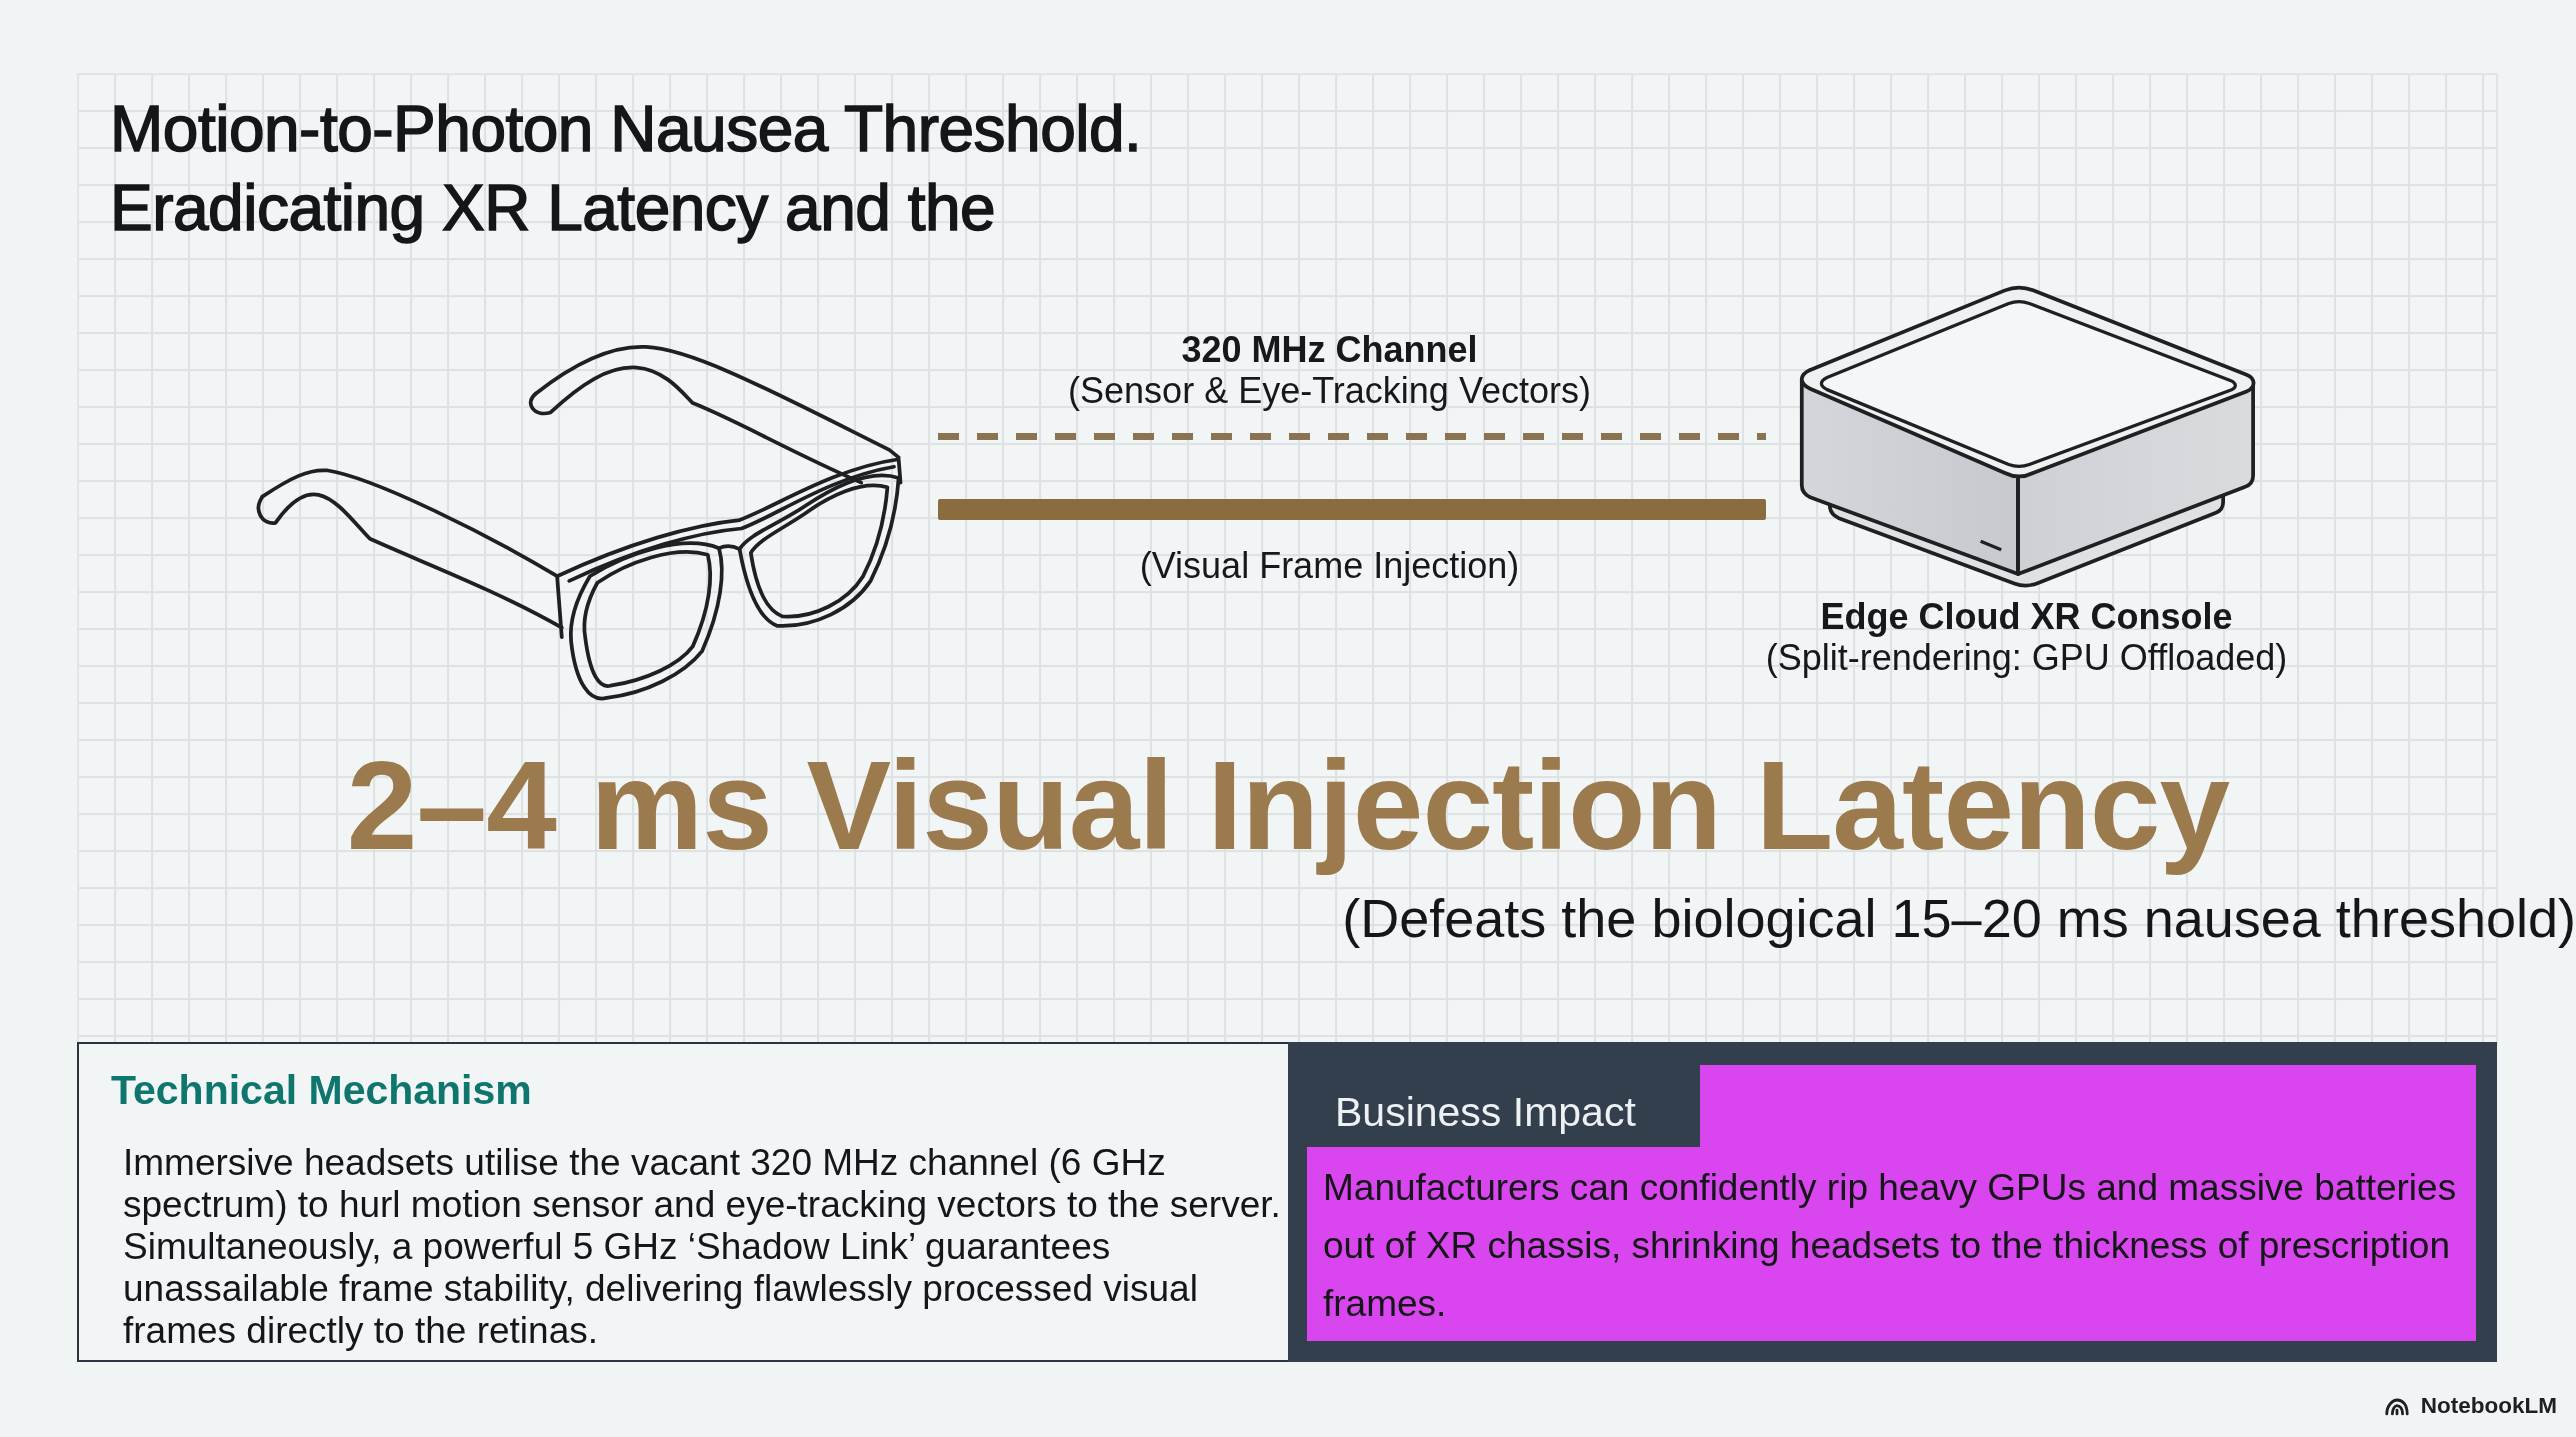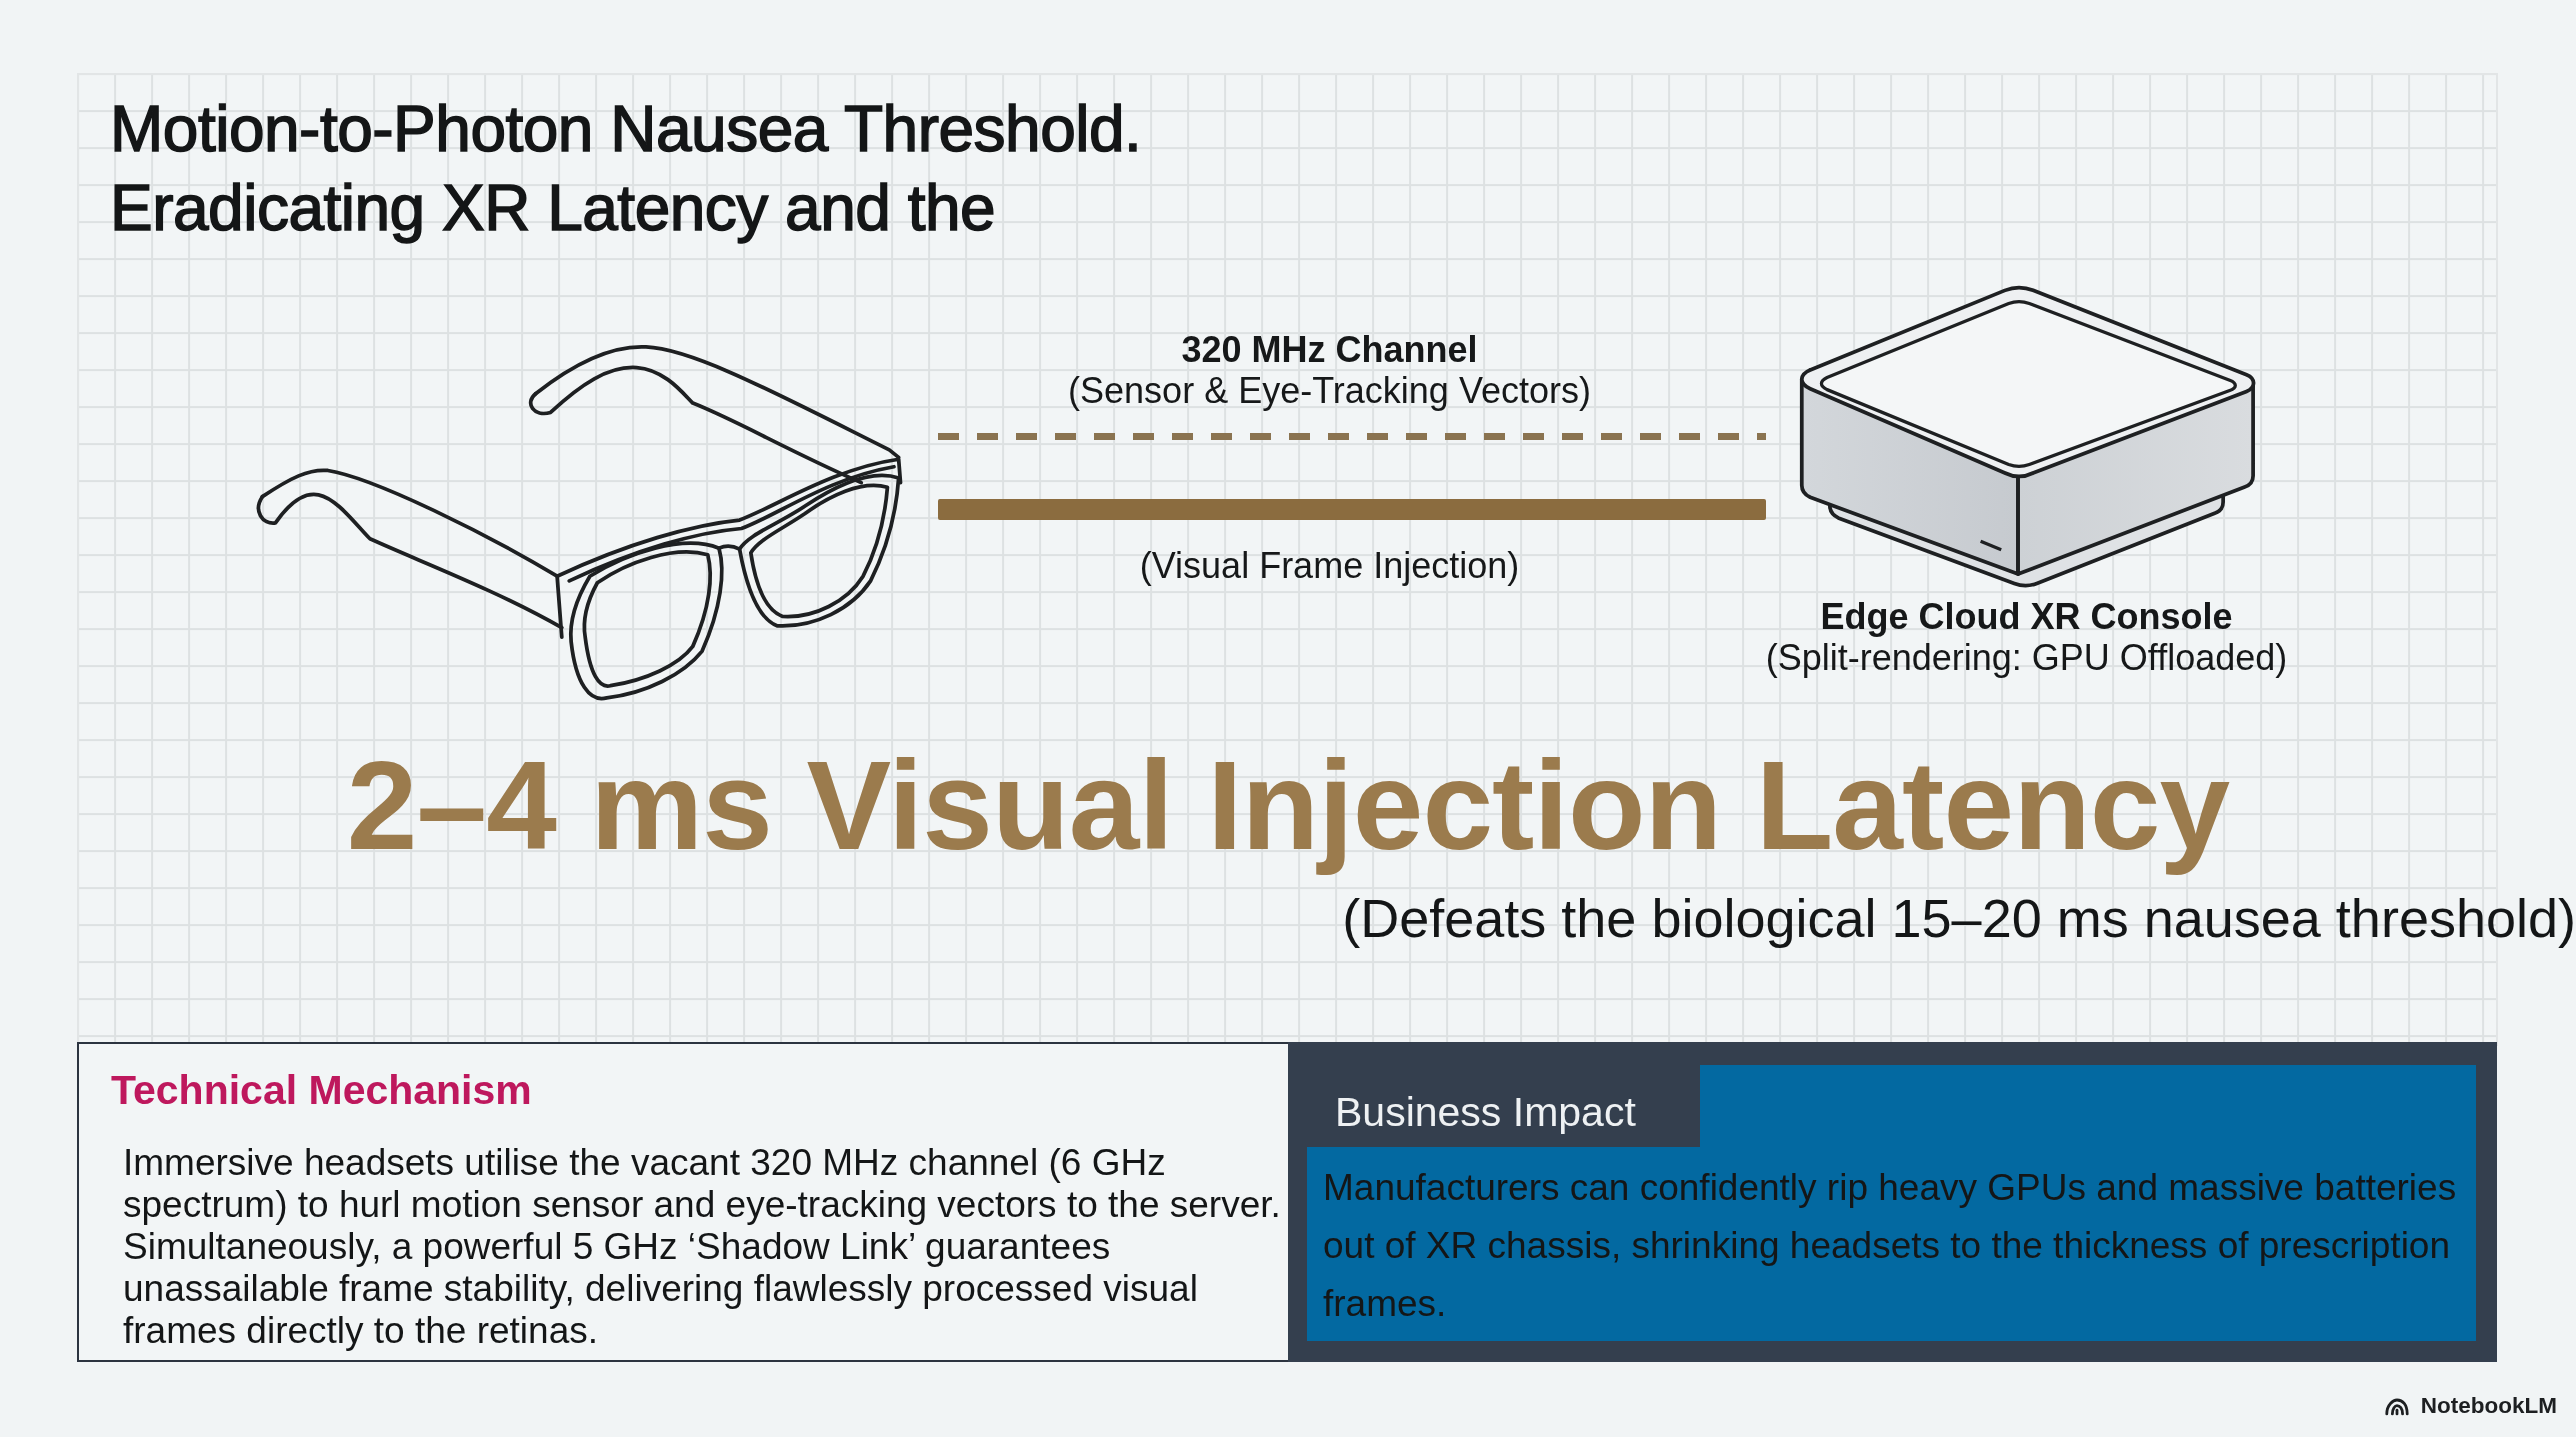--- a/index.html
+++ b/index.html
@@ -14,24 +14,24 @@
   .title span{display:block;}
   .lbl{position:absolute;text-align:center;color:#161819;}
   .lbl .b{font-weight:700;font-size:36px;line-height:41px;}
   .lbl .n{font-size:36px;line-height:41px;}
   .dash{position:absolute;left:938px;top:433px;width:828px;height:6.6px;
     background-image:linear-gradient(to right,#8a7350 0,#8a7350 20.6px,transparent 20.6px,transparent 39px);background-size:39px 6.6px;}
   .bar{position:absolute;left:938px;top:499px;width:828px;height:20.6px;background:#8b6c3f;border-radius:1.9px;}
   .big{position:absolute;left:0;width:2576px;top:730px;text-align:center;font-size:127px;font-weight:700;color:#9b7b4d;letter-spacing:-0.9px;line-height:150px;}
   .sub{position:absolute;left:0;width:2576px;top:885px;text-align:right;font-size:54px;color:#141617;line-height:66px;}
   .box-left{position:absolute;left:77px;top:1042px;width:1212px;height:320px;background:#f2f5f6;border:2.8px solid #2c3440;border-right:none;box-sizing:border-box;}
-  .box-left h3{margin:0;position:absolute;left:32px;top:22.5px;font-size:41px;font-weight:700;color:#be185d;}
+  .box-left h3{margin:0;position:absolute;left:32px;top:22.5px;font-size:41px;font-weight:700;color:#0f766e;}
   .box-left p{margin:12px;position:absolute;left:32px;top:86px;width:1161px;font-size:37px;line-height:42px;color:#141617;}
   .box-right{position:absolute;left:1288px;top:1042px;width:1209px;height:320px;background:#343f4e;box-sizing:border-box;}
-  .box-right .inner{position:absolute;left:19px;top:22.5px;right:20.6px;bottom:20.6px;background:#0369a1;}
+  .box-right .inner{position:absolute;left:19px;top:22.5px;right:20.6px;bottom:20.6px;background:#d946ef;}
   .box-right .tab{position:absolute;left:0;top:0;width:393px;height:82px;background:#343f4e;}
   .box-right h3{margin:0;position:absolute;left:28px;top:24px;font-size:41px;font-weight:400;color:#eef1f3;}
   .box-right p{margin:0;position:absolute;left:16px;top:94px;width:1142px;font-size:37px;line-height:58px;color:#141617;}
   .brand{position:absolute;right:19px;top:1393px;font-size:22.5px;font-weight:700;color:#1d1f21;display:flex;align-items:center;gap:11px;}
   svg{position:absolute;overflow:visible;}
 </style>
 </head>
 <body>
 
 <div class="grid"></div>

